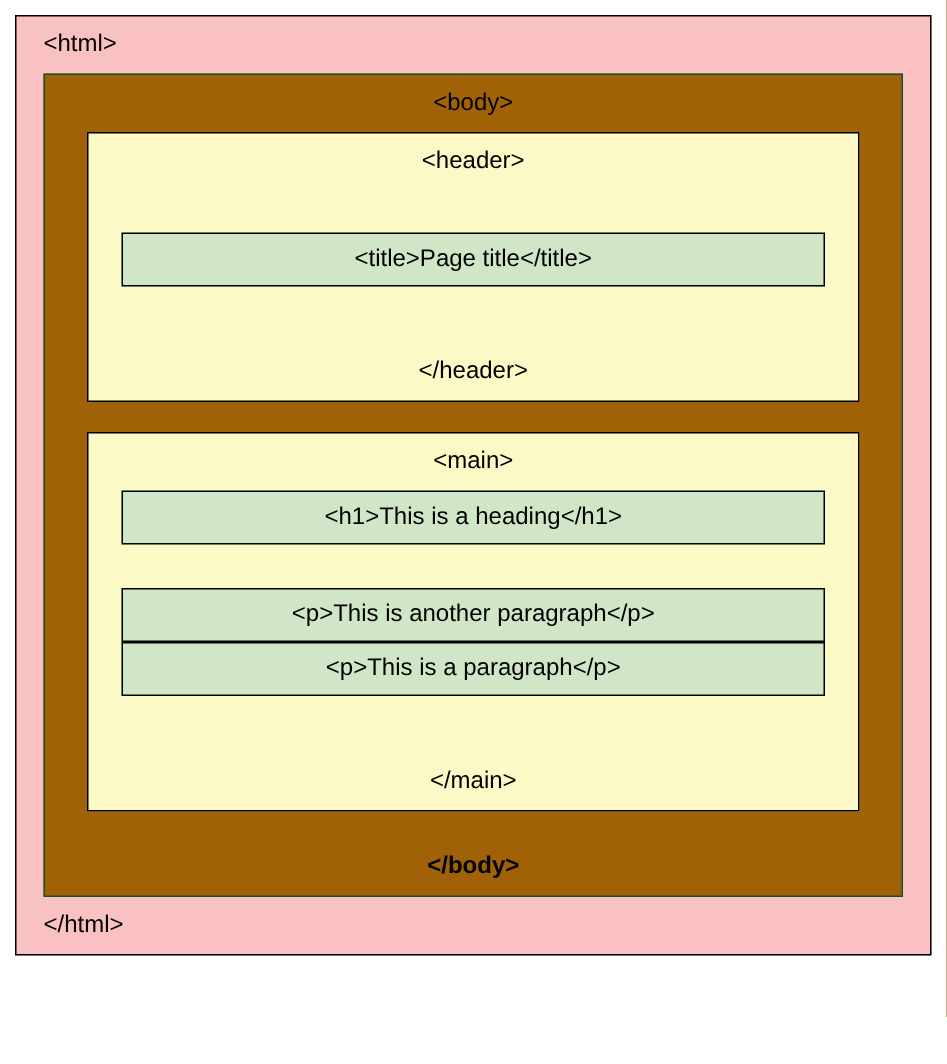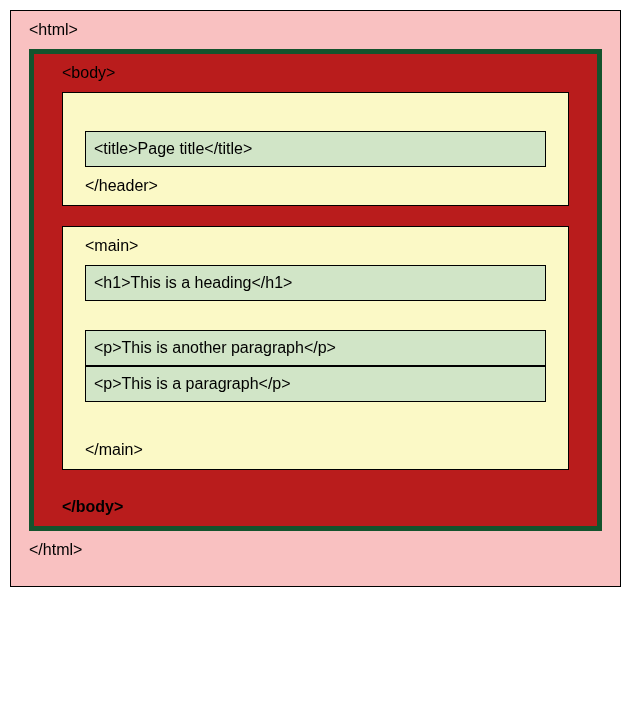--- a/index.html
+++ b/index.html
@@ -13,50 +13,51 @@
       background: #fff;
     }
     .tag-label {
       font-family: Arial, Helvetica, sans-serif;
     }
     .html-box {
       width: 611px;
       margin: 10px;
       background: #f9c1c1;
       border: 1px solid #000;
-      padding: 8px 18px 27px 18px;
+      padding: 8px 18px 10px 18px;
     }
     .html-open, .html-close {
       display: block;
       padding: 2px 0 10px 0;
     }
     .html-close { padding-top: 6px; padding-bottom: 0; }
     .body-box {
-      background: #b91c1c;
-      border: 5px solid #14532d;
+      background: #a16207;
+      border: 1px solid #14532d;
       padding: 8px 28px 10px 28px;
       margin-bottom: 4px;
+      text-align: center;
     }
     .body-open, .body-close {
       display: block;
       padding: 2px 0 10px 0;
     }
     .body-close { padding-top: 8px; padding-bottom: 0; font-weight: bold; }
     .section-box {
       background: #fbf9c6;
       border: 1px solid #000;
       padding: 10px 22px 10px 22px;
       margin-bottom: 20px;
     }
     .section-box.last { margin-bottom: 4px; }
     .section-open, .section-close {
       display: block;
       padding: 0 0 10px 0;
     }
-    .section-close { padding: 10px 0 0 0; }
+    .section-close { padding: 10px 0 0 0; margin-top: 38px; }
     .leaf-box {
       background: #d1e5c7;
       border: 1px solid #000;
       padding: 8px 8px;
       margin-bottom: 29px;
     }
     .leaf-box.last { margin-bottom: 0; margin-top: 28px; }
     .footer-row {
       display: flex;
       justify-content: space-between;
@@ -73,20 +74,21 @@
 </head>
 <body>
 
 <div class="html-box">
   <span class="tag-label html-open">&lt;html&gt;</span>
 
   <div class="body-box">
     <span class="tag-label body-open">&lt;body&gt;</span>
 
     <div class="section-box">
+      <span class="tag-label section-open">&lt;header&gt;</span>
       <div class="leaf-box last">
         <span class="tag-label">&lt;title&gt;Page title&lt;/title&gt;</span>
       </div>
       <span class="tag-label section-close">&lt;/header&gt;</span>
     </div>
 
     <div class="section-box">
       <span class="tag-label section-open">&lt;main&gt;</span>
       <div class="leaf-box">
         <span class="tag-label">&lt;h1&gt;This is a heading&lt;/h1&gt;</span>

